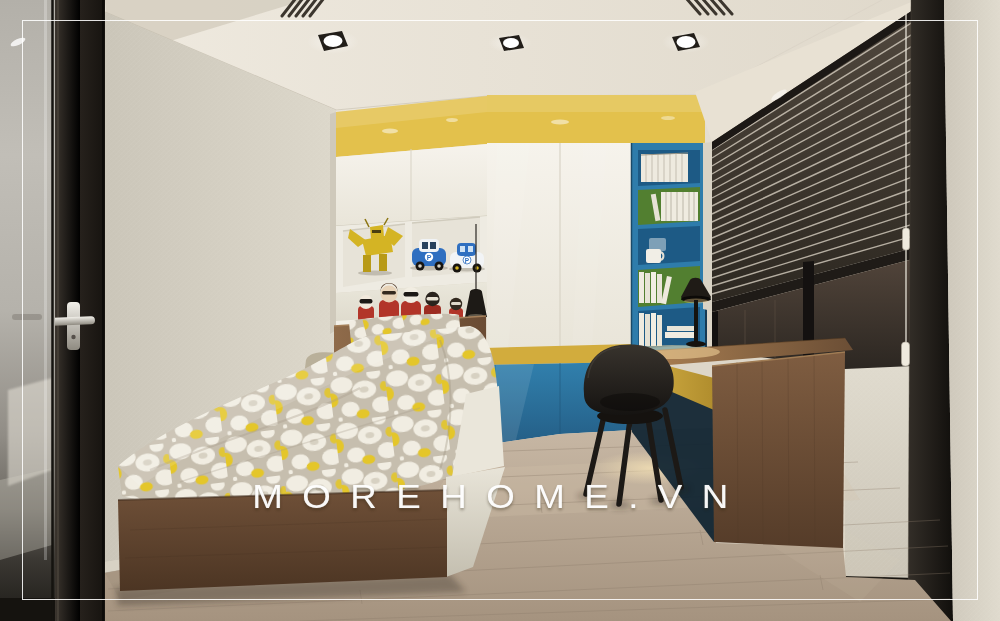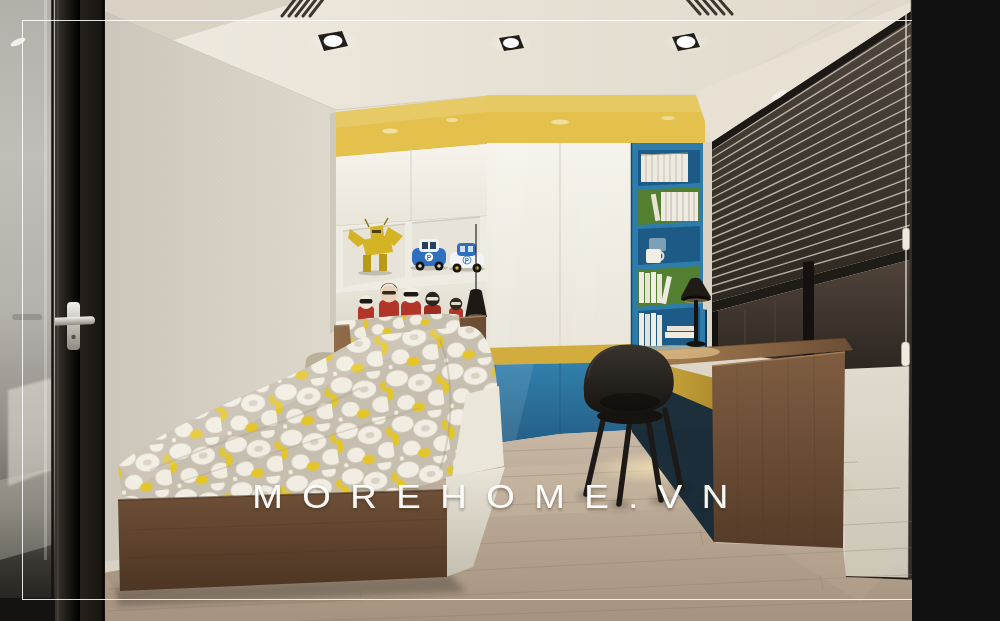--- a/index.html
+++ b/index.html
@@ -1,16 +1,16 @@
 <!DOCTYPE html>
 <html style="--ceiling: #ece6da; --wall-left: #d8d3c6; --wall-outer: #d9d4c7; --accent-yellow: #e3c14c; --band-yellow: #d2ac3d; --desk-fascia-yellow: #c9a83c; --panel-blue: #2e78a3; --bookshelf-blue: #2e7cab; --bookshelf-back-blue: #1d5a85; --bookshelf-back-green: #527f30; --wood-desk-top: #8a6644; --wood-desk-side: #6b4d35; --wood-bed-base: #61452f; --wood-headboard: #7c5b3e; --floor-wood: #b5a492; --blinds-dark: #3b332b; --blind-slat: #d6cec0; --frame-black: #1e1a16; --chair-black: #221f1c; --duvet-base: #c6beae; --duvet-blob: #f1ede2; --duvet-yellow: #e4c62a; --pillow-khaki: #b9b09a; --toy-red: #b23529; --toy-yellow: #d4b424; --toy-blue: #2f6fc0; --white-cabinet: #f2efe7; --watermark: #ffffff;"><head>
 <meta charset="utf-8">
 <style>
   html,body{margin:0;padding:0;background:#111;}
-  #stage{position:relative;width:912px;height:621px;overflow:hidden;
+  #stage{position:relative;width:1000px;height:621px;overflow:hidden;
          background:#ddd6c8;font-family:"Liberation Sans",sans-serif;}
   #stage svg{position:absolute;left:0;top:0;}
   .watermark{
     position:absolute;top:479px;left:0;width:1000px;text-align:center;
     font-size:34px;font-weight:400;letter-spacing:18px;line-height:34px;
     color:var(--watermark,#fff);opacity:.96;transform:scaleX(1.08);transform-origin:50% 50%;
     text-shadow:0 2px 3px rgba(40,30,10,.45),0 0 1px rgba(255,255,255,.55);
     font-family:"Liberation Sans",sans-serif;pointer-events:none;white-space:nowrap;}
   .frame{position:absolute;left:22px;top:20px;width:954px;height:578px;
          border:1.5px solid rgba(255,255,255,.88);pointer-events:none;}

